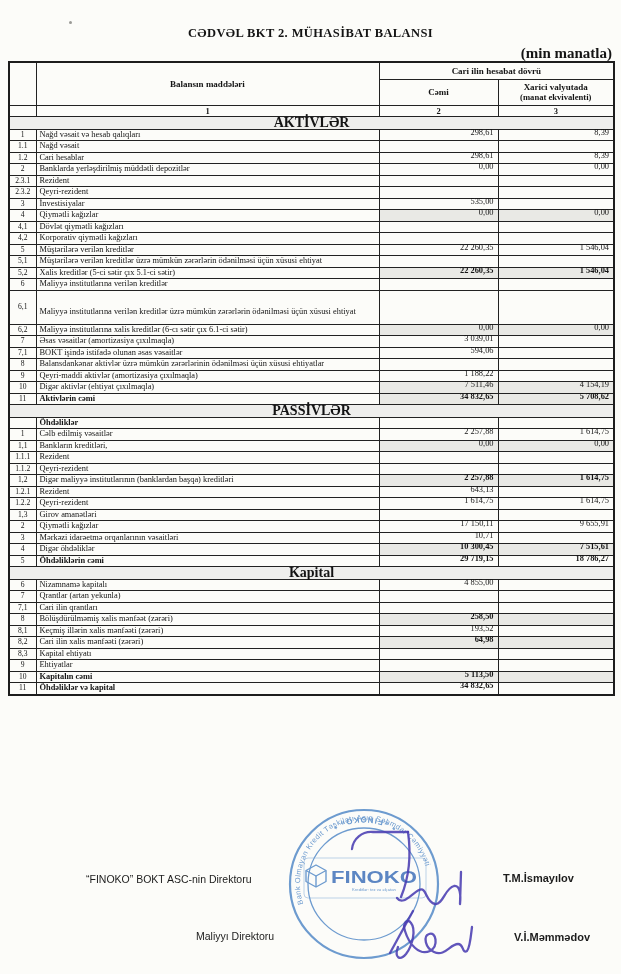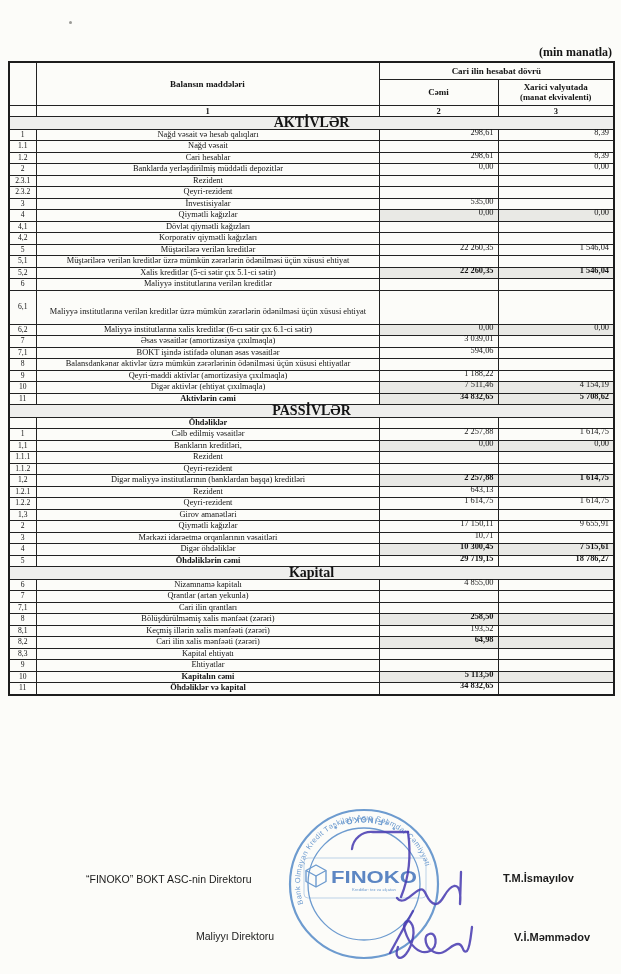--- a/index.html
+++ b/index.html
@@ -1,31 +1,31 @@
 <!DOCTYPE html>
 <html style="--stamp-blue: #4e86c6; --logo-blue: #3a6db8; --signature-ink: #4a3db2; --shade-gray: #e9e9e5;"><head>
 <meta charset="utf-8">
 <style>
   html,body{margin:0;padding:0;background:#e8e8e8;}
   .page{position:relative;width:621px;height:974px;background:#fcfcf9;overflow:hidden;
         font-family:"Liberation Serif",serif;color:#141414;}
   .artifact-dot{position:absolute;left:69px;top:21px;width:3px;height:3px;background:#9a9a96;border-radius:50%;}
   .title{position:absolute;top:26px;left:0;right:0;margin:0;text-align:center;
          font-size:12.5px;font-weight:bold;letter-spacing:.4px;}
-  .unit-note{position:absolute;top:45px;right:9px;font-size:12px;font-weight:bold;}
+  .unit-note{position:absolute;top:45px;right:9px;font-size:15px;font-weight:bold;}
   table.grid{position:absolute;left:8px;top:61px;width:605px;border-collapse:collapse;table-layout:fixed;}
   table.grid{border:2px solid #1d1d1d;}
   .grid td{border:1px solid #222;padding:0;vertical-align:middle;}
   .grid thead td.hdr{text-align:center;font-weight:bold;font-size:9px;line-height:1.15;}
   .grid thead tr.h1 td{height:16px;border-radius:7px;}
   .grid thead tr.h2 td{height:25px;}
   .grid thead tr.colnums td{height:10px;font-weight:bold;font-size:8.5px;text-align:center;line-height:10px;}
   .grid tbody td{height:10.5px;font-size:8.4px;line-height:10px;}
   .grid tbody td.no{text-align:center;font-size:7.6px;padding:0 1px;overflow:hidden;}
-  .grid tbody td.lbl{padding:0 2px 0 3px;white-space:nowrap;overflow:hidden;text-align:center;}
+  .grid tbody td.lbl{padding:0 2px 0 3px;white-space:nowrap;overflow:hidden;}
   .grid tbody td.v{text-align:right;padding:0 4px 0 2px;}
   .grid tbody td.v span{position:relative;top:-2px;display:inline-block;}
   .grid tbody tr.section td{height:11.5px;text-align:center;font-weight:bold;font-size:14px;background:#eeeeec;}
   .grid tbody tr.tall td.lbl{white-space:normal;line-height:9.5px;padding-top:11px;padding-bottom:1px;}
   .grid tbody tr.tall td{height:21px;}
   .shade{background:#e9e9e5;}
   .b{font-weight:bold;}
   .fx2{font-size:8.6px;}
   .sig-text{position:absolute;font-family:"Liberation Sans",sans-serif;color:#1c1c1c;white-space:nowrap;}
   .lab1{left:86px;top:873px;font-size:10.5px;}
@@ -40,20 +40,21 @@
   svg.sigs path{fill:none;stroke:var(--signature-ink,#4a3db2);stroke-width:2.3;
                 stroke-linecap:round;stroke-linejoin:round;opacity:.88;}
 </style>
 </head>
 <body>
 
 <div class="page">
 
   <div class="artifact-dot"></div>
 
+  <h1 class="title">CƏDVƏL BKT 2. MÜHASİBAT BALANSI</h1>
   <div class="unit-note">(min manatla)</div>
 
   <table class="grid">
     <colgroup>
       <col style="width:27px">
         <col style="width:343px">
         <col style="width:119px">
         <col style="width:116px">
     </colgroup>
     <thead>

